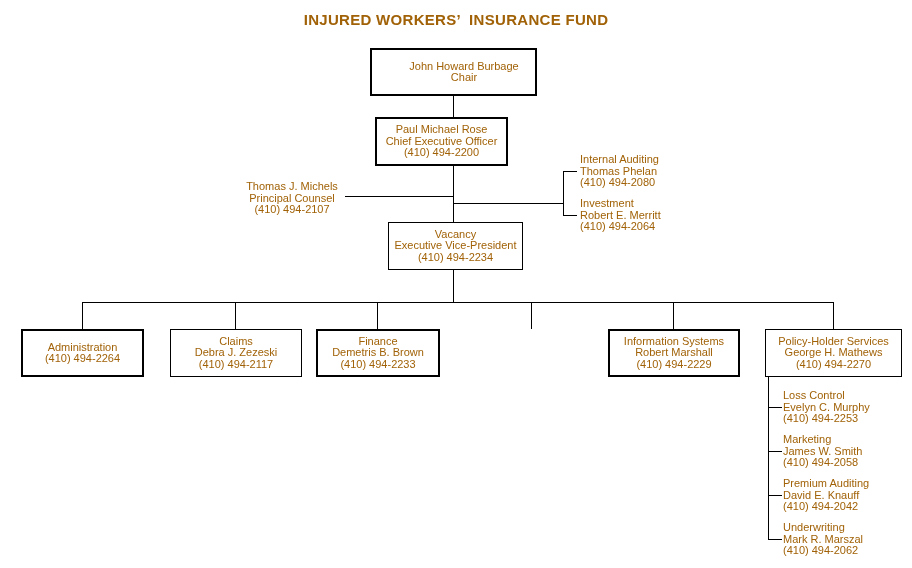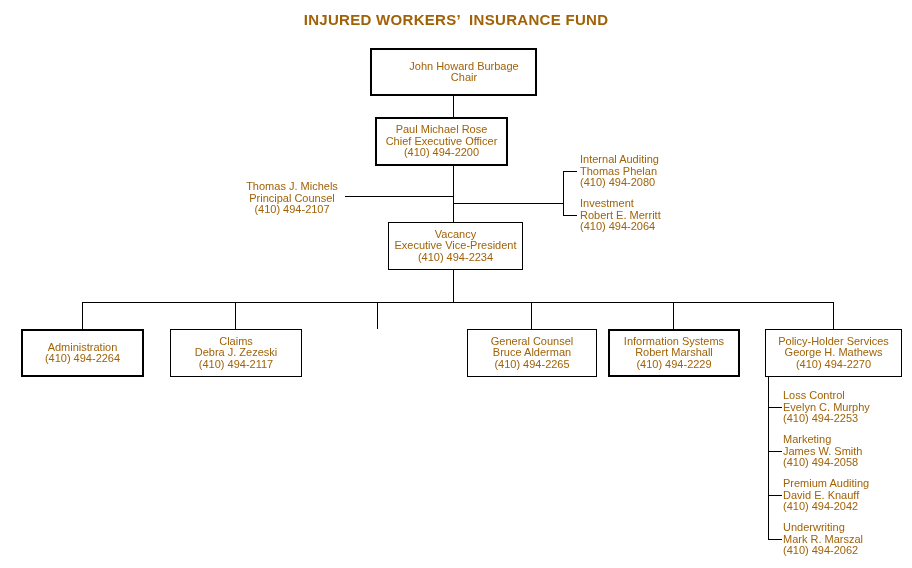--- a/index.html
+++ b/index.html
@@ -100,26 +100,26 @@
       <div>Administration</div>
       <div>(410) 494-2264</div>
     </div>
 
   <div class="box" style="left:170px; top:329px; width:132px; height:48px;">
       <div>Claims</div>
       <div>Debra J. Zezeski</div>
       <div>(410) 494-2117</div>
     </div>
 
+  <div class="box thick" style="left:316px; top:329px; width:124px; height:48px;">
+      <div>Finance</div>
+      <div>Demetris B. Brown</div>
+      <div>(410) 494-2233</div>
+    </div>
 
-  <div class="box" style="left:467px; top:329px; width:130px; height:48px;">
-      <div>General Counsel</div>
-      <div>Bruce Alderman</div>
-      <div>(410) 494-2265</div>
-    </div>
 
   <div class="box thick" style="left:608px; top:329px; width:132px; height:48px;">
       <div>Information Systems</div>
       <div>Robert Marshall</div>
       <div>(410) 494-2229</div>
     </div>
 
   <div class="box" style="left:765px; top:329px; width:137px; height:48px;">
       <div>Policy-Holder Services</div>
       <div>George H. Mathews</div>

